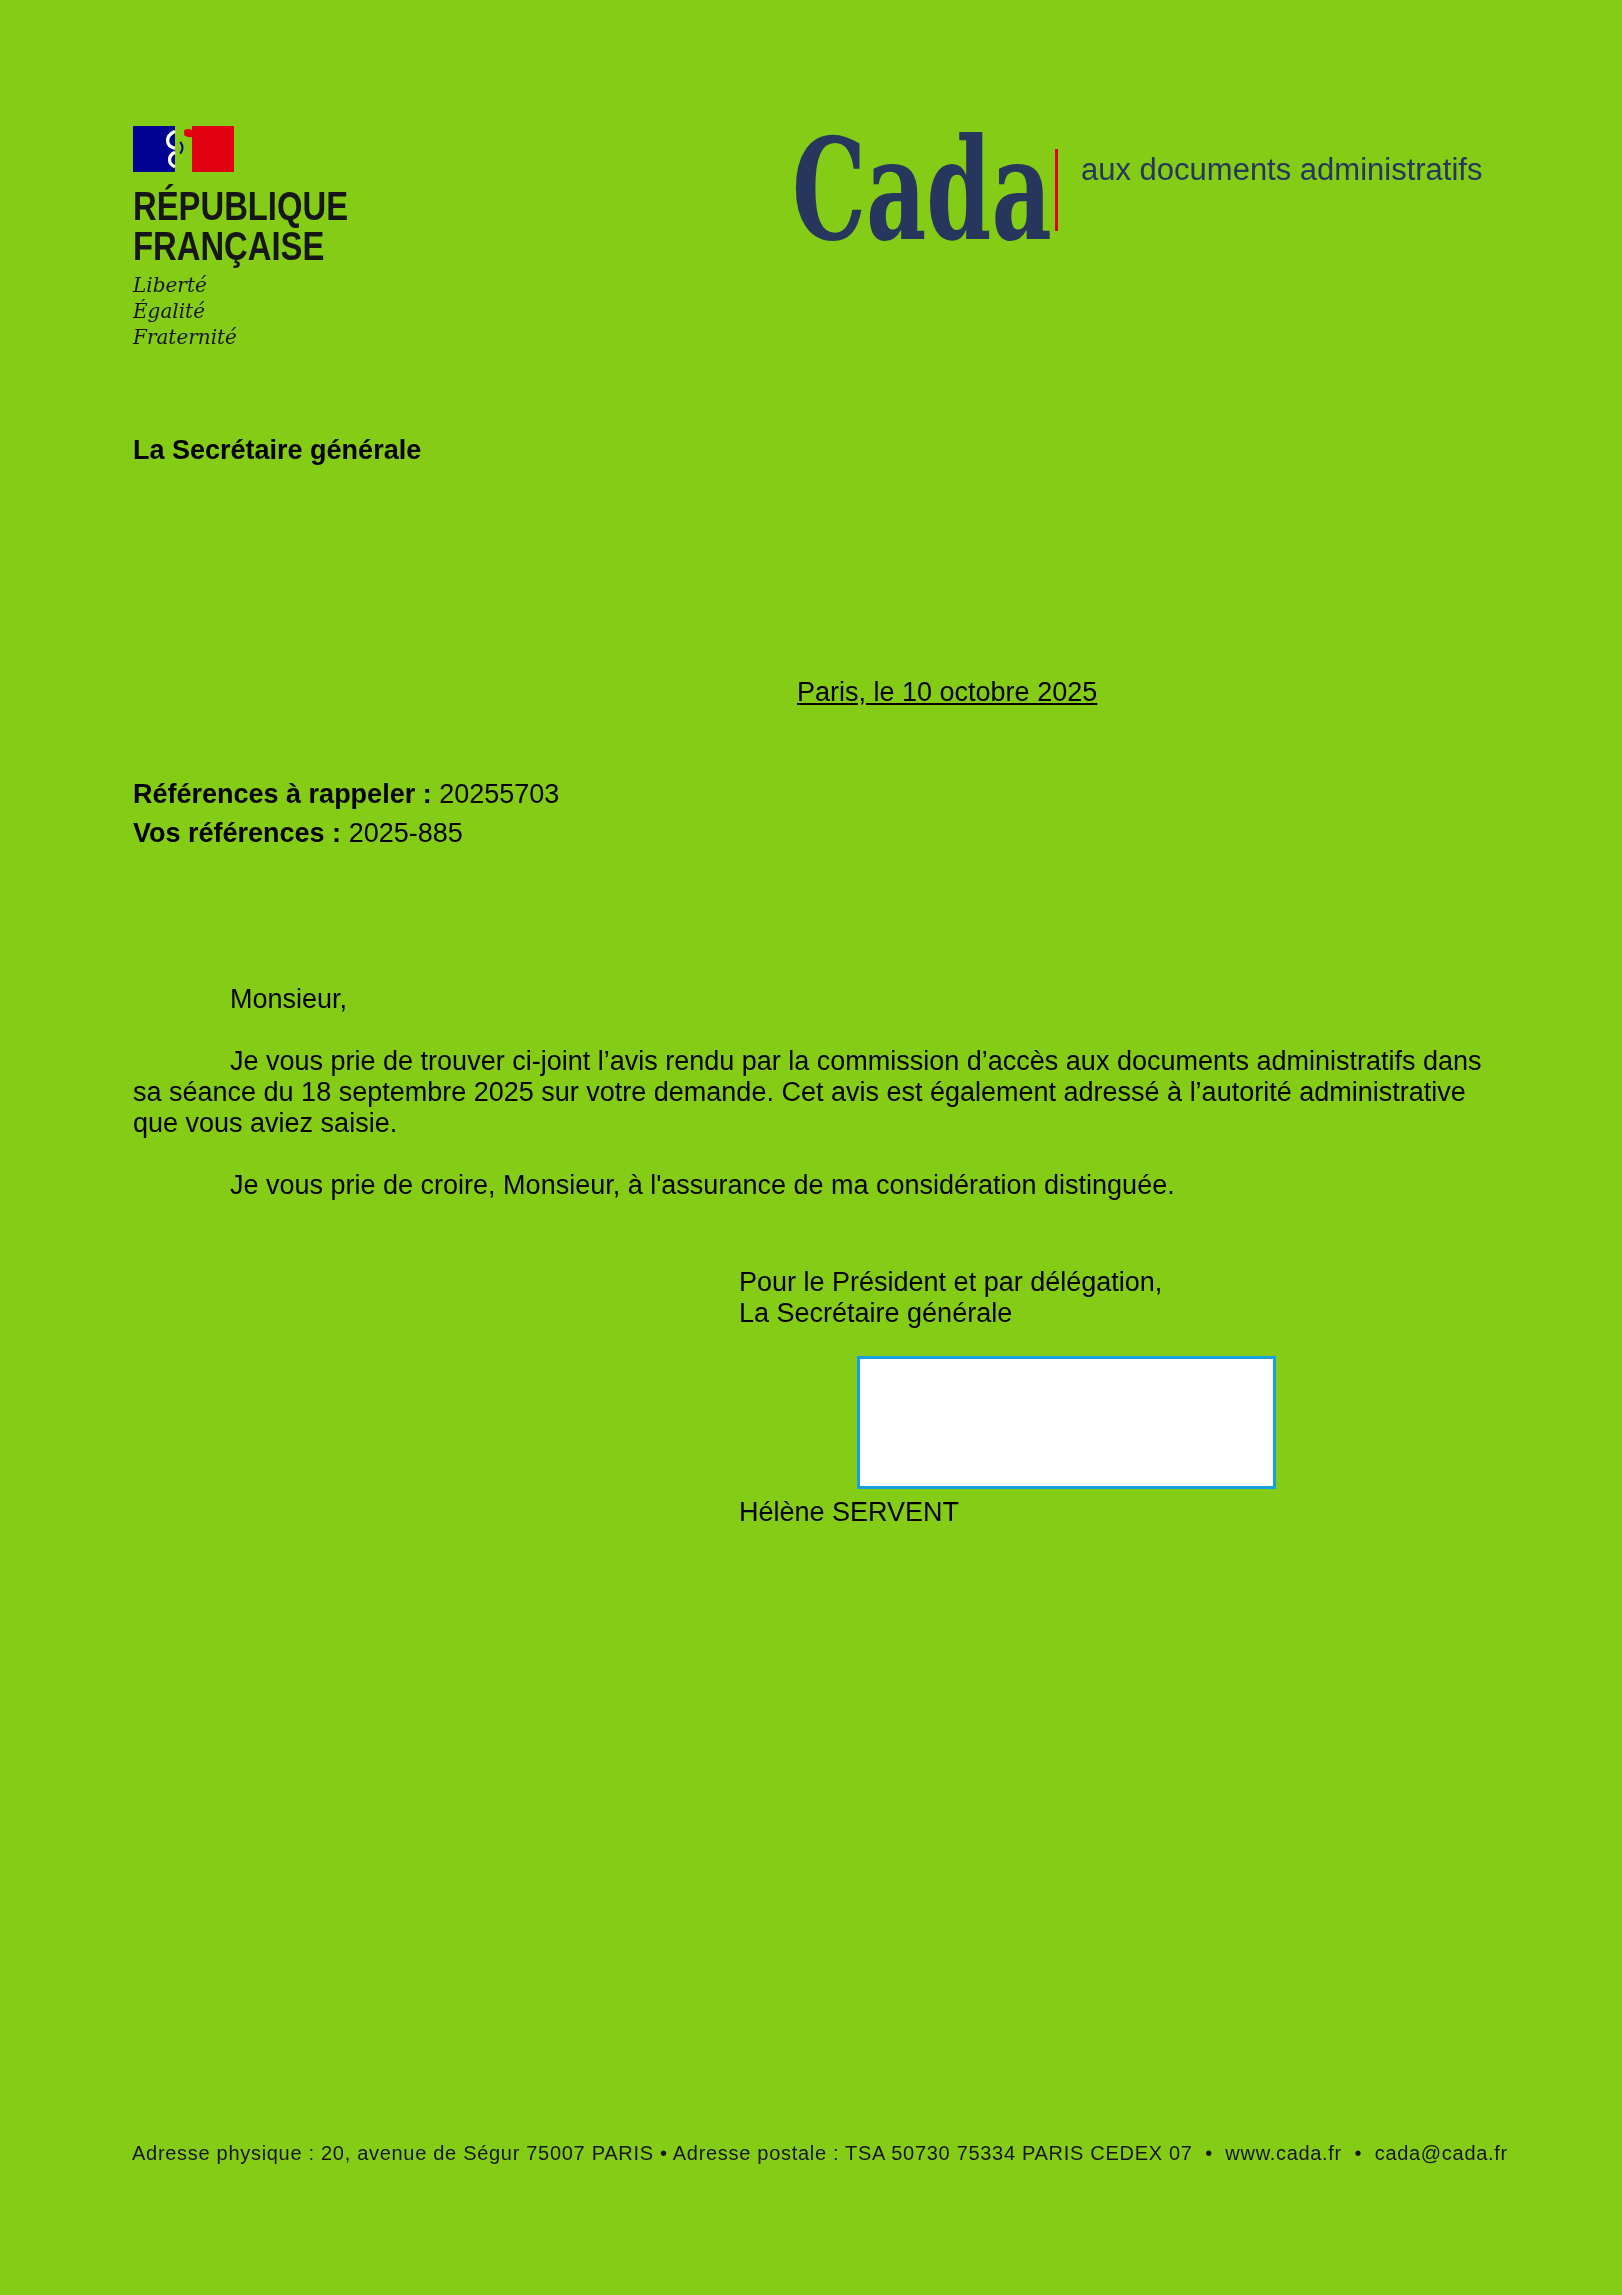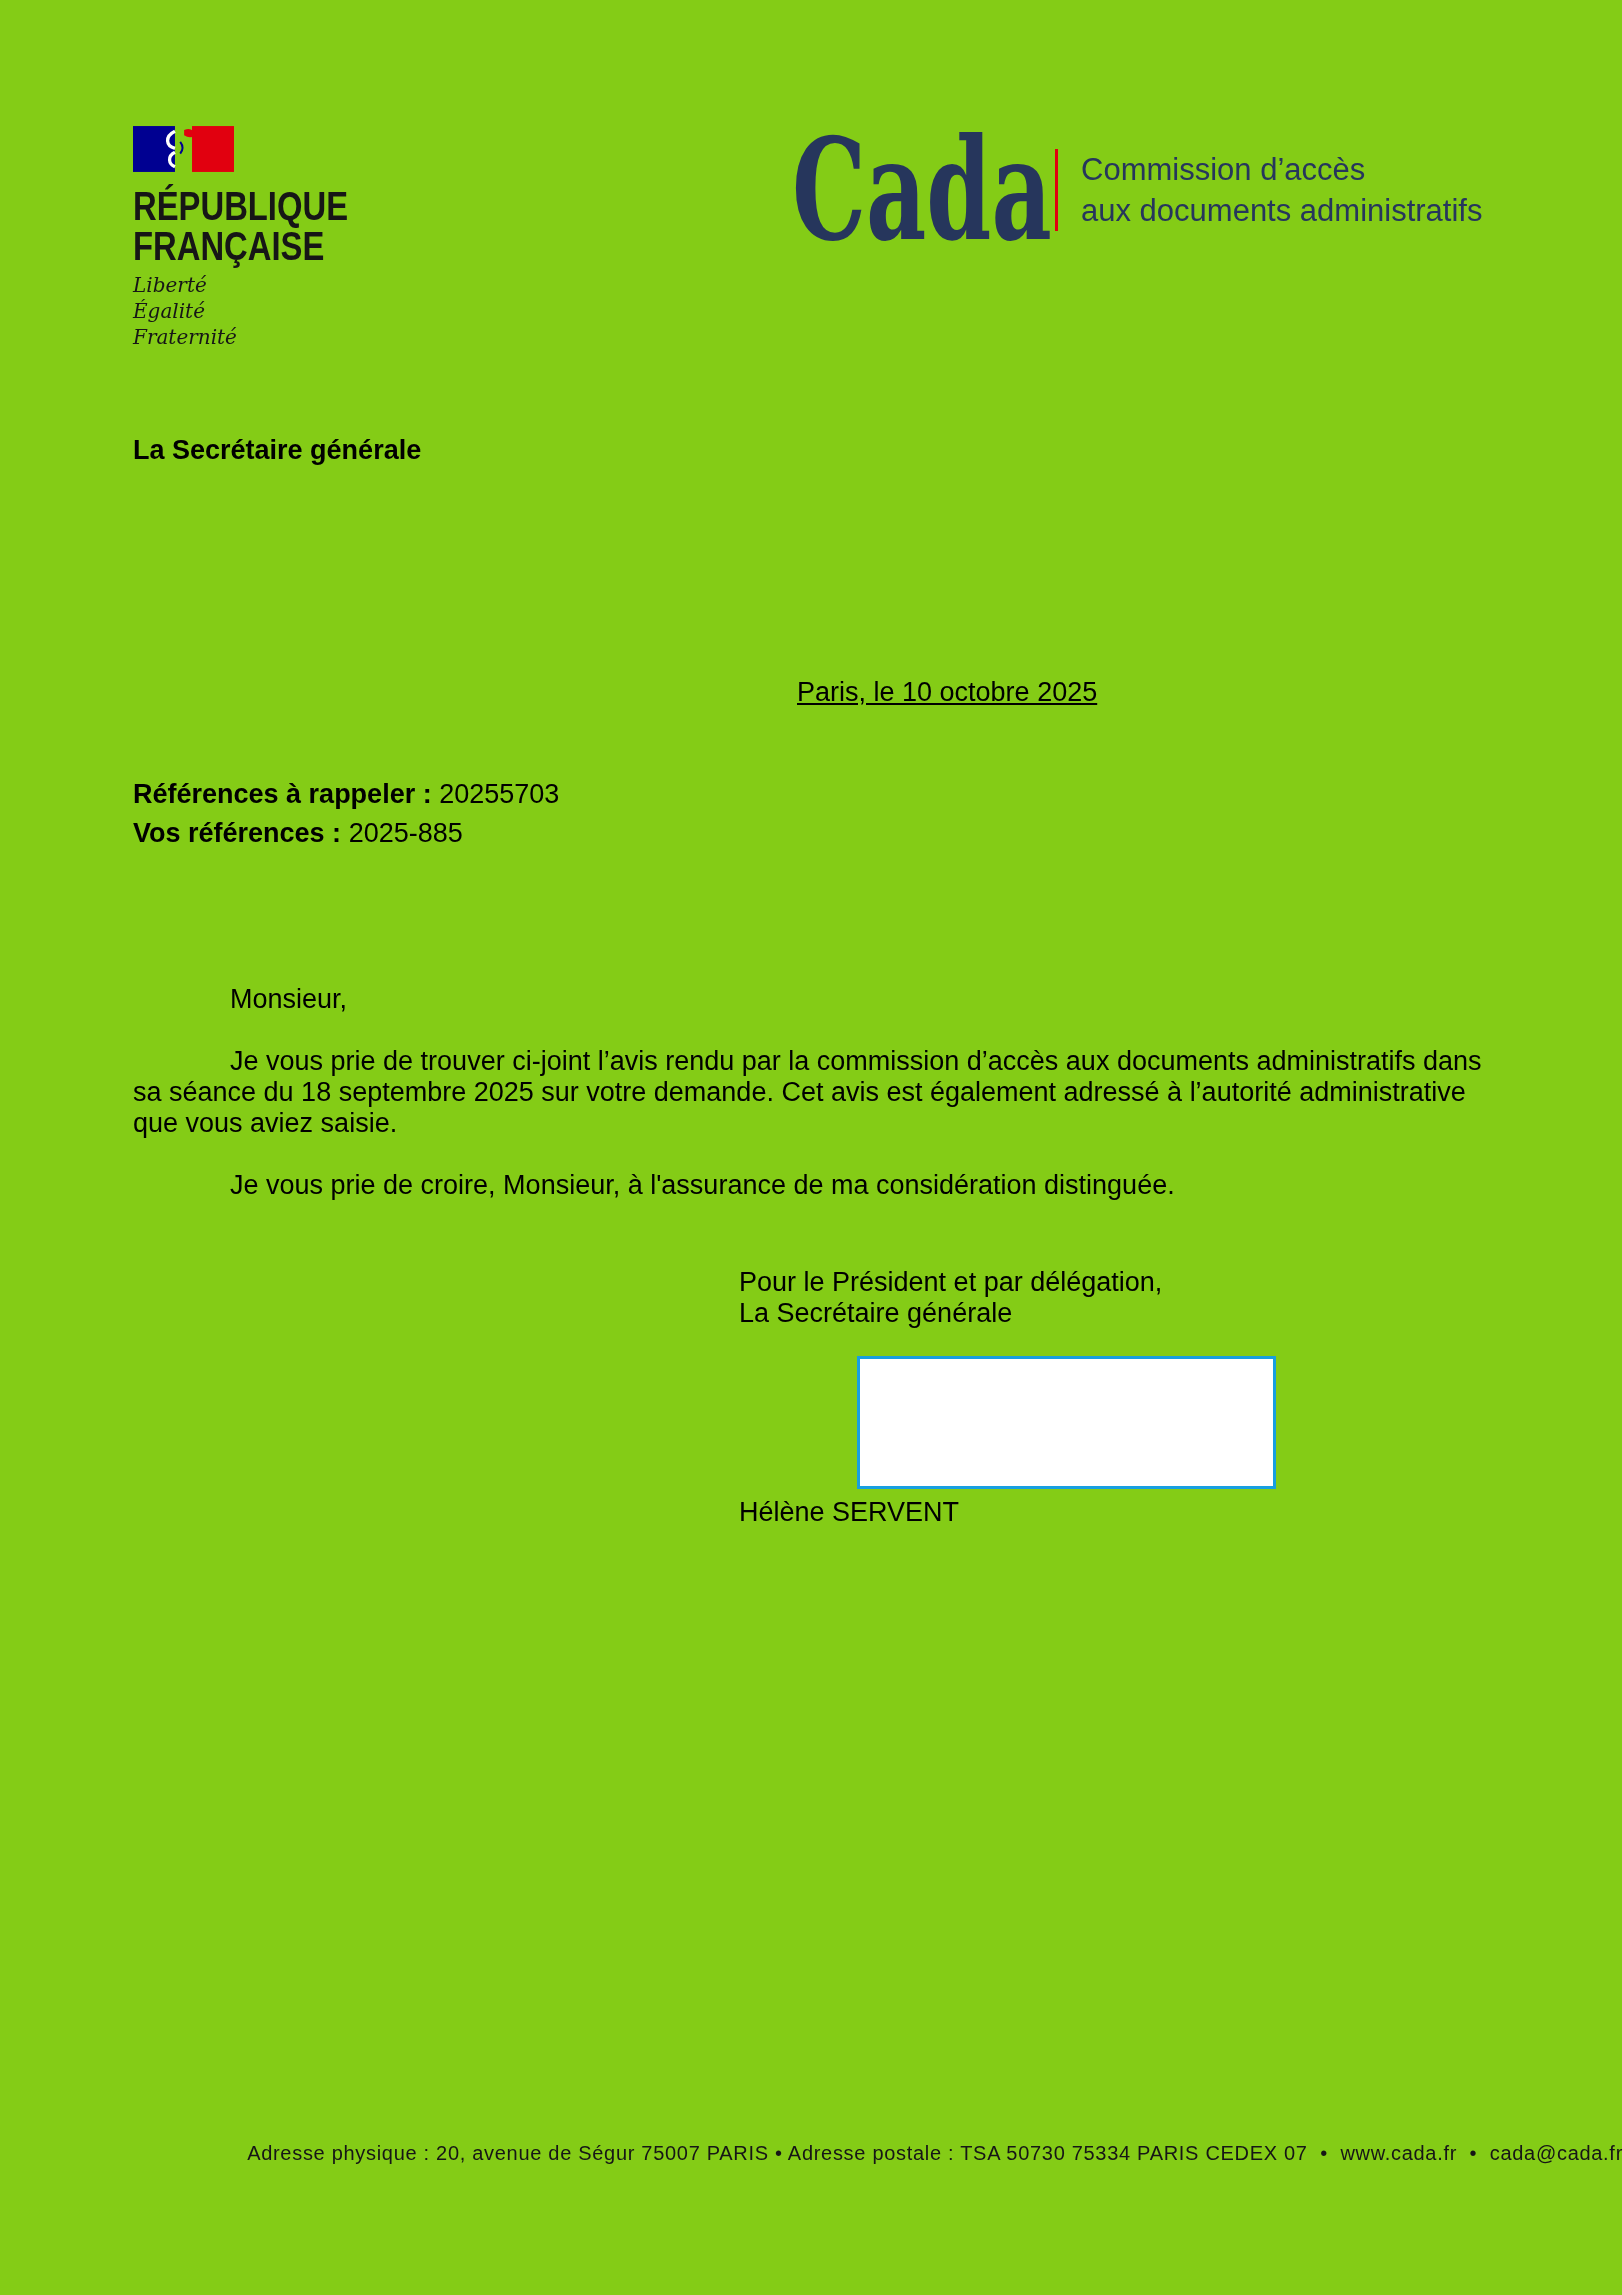--- a/index.html
+++ b/index.html
@@ -111,21 +111,21 @@
     width: 419px; height: 133px;
     margin: 27px auto 0 auto;
     border: 3.3px solid #189fe0;
     background: #ffffff;
   }
   .signature-name { margin-top: 7.9px; }
 
   
   .page-footer {
     position: absolute; left: 17px; right: 0; top: 2140px;
-    text-align: right;
+    text-align: center;
     font-size: 20px; line-height: 26px;
     letter-spacing: 0.7px;
     white-space: pre;
     color: #161616;
   }
 </style>
 </head>
 <body>
 
 <div class="page">
@@ -146,21 +146,20 @@
     <div class="rf-motto">
       <div>Liberté</div>
       <div>Égalité</div>
       <div>Fraternité</div>
     </div>
   </div>
 
   <div class="cada-wordmark">Cada</div>
   <div class="cada-separator"></div>
   <div class="cada-tagline">
-    <div>Commission d’accès</div>
     <div>aux documents administratifs</div>
   </div>
 
   <div class="sender-title">La Secrétaire générale</div>
 
 
   <div class="dateline">Paris, le 10 octobre 2025</div>
 
   <div class="references">
     <div class="ref-row">

